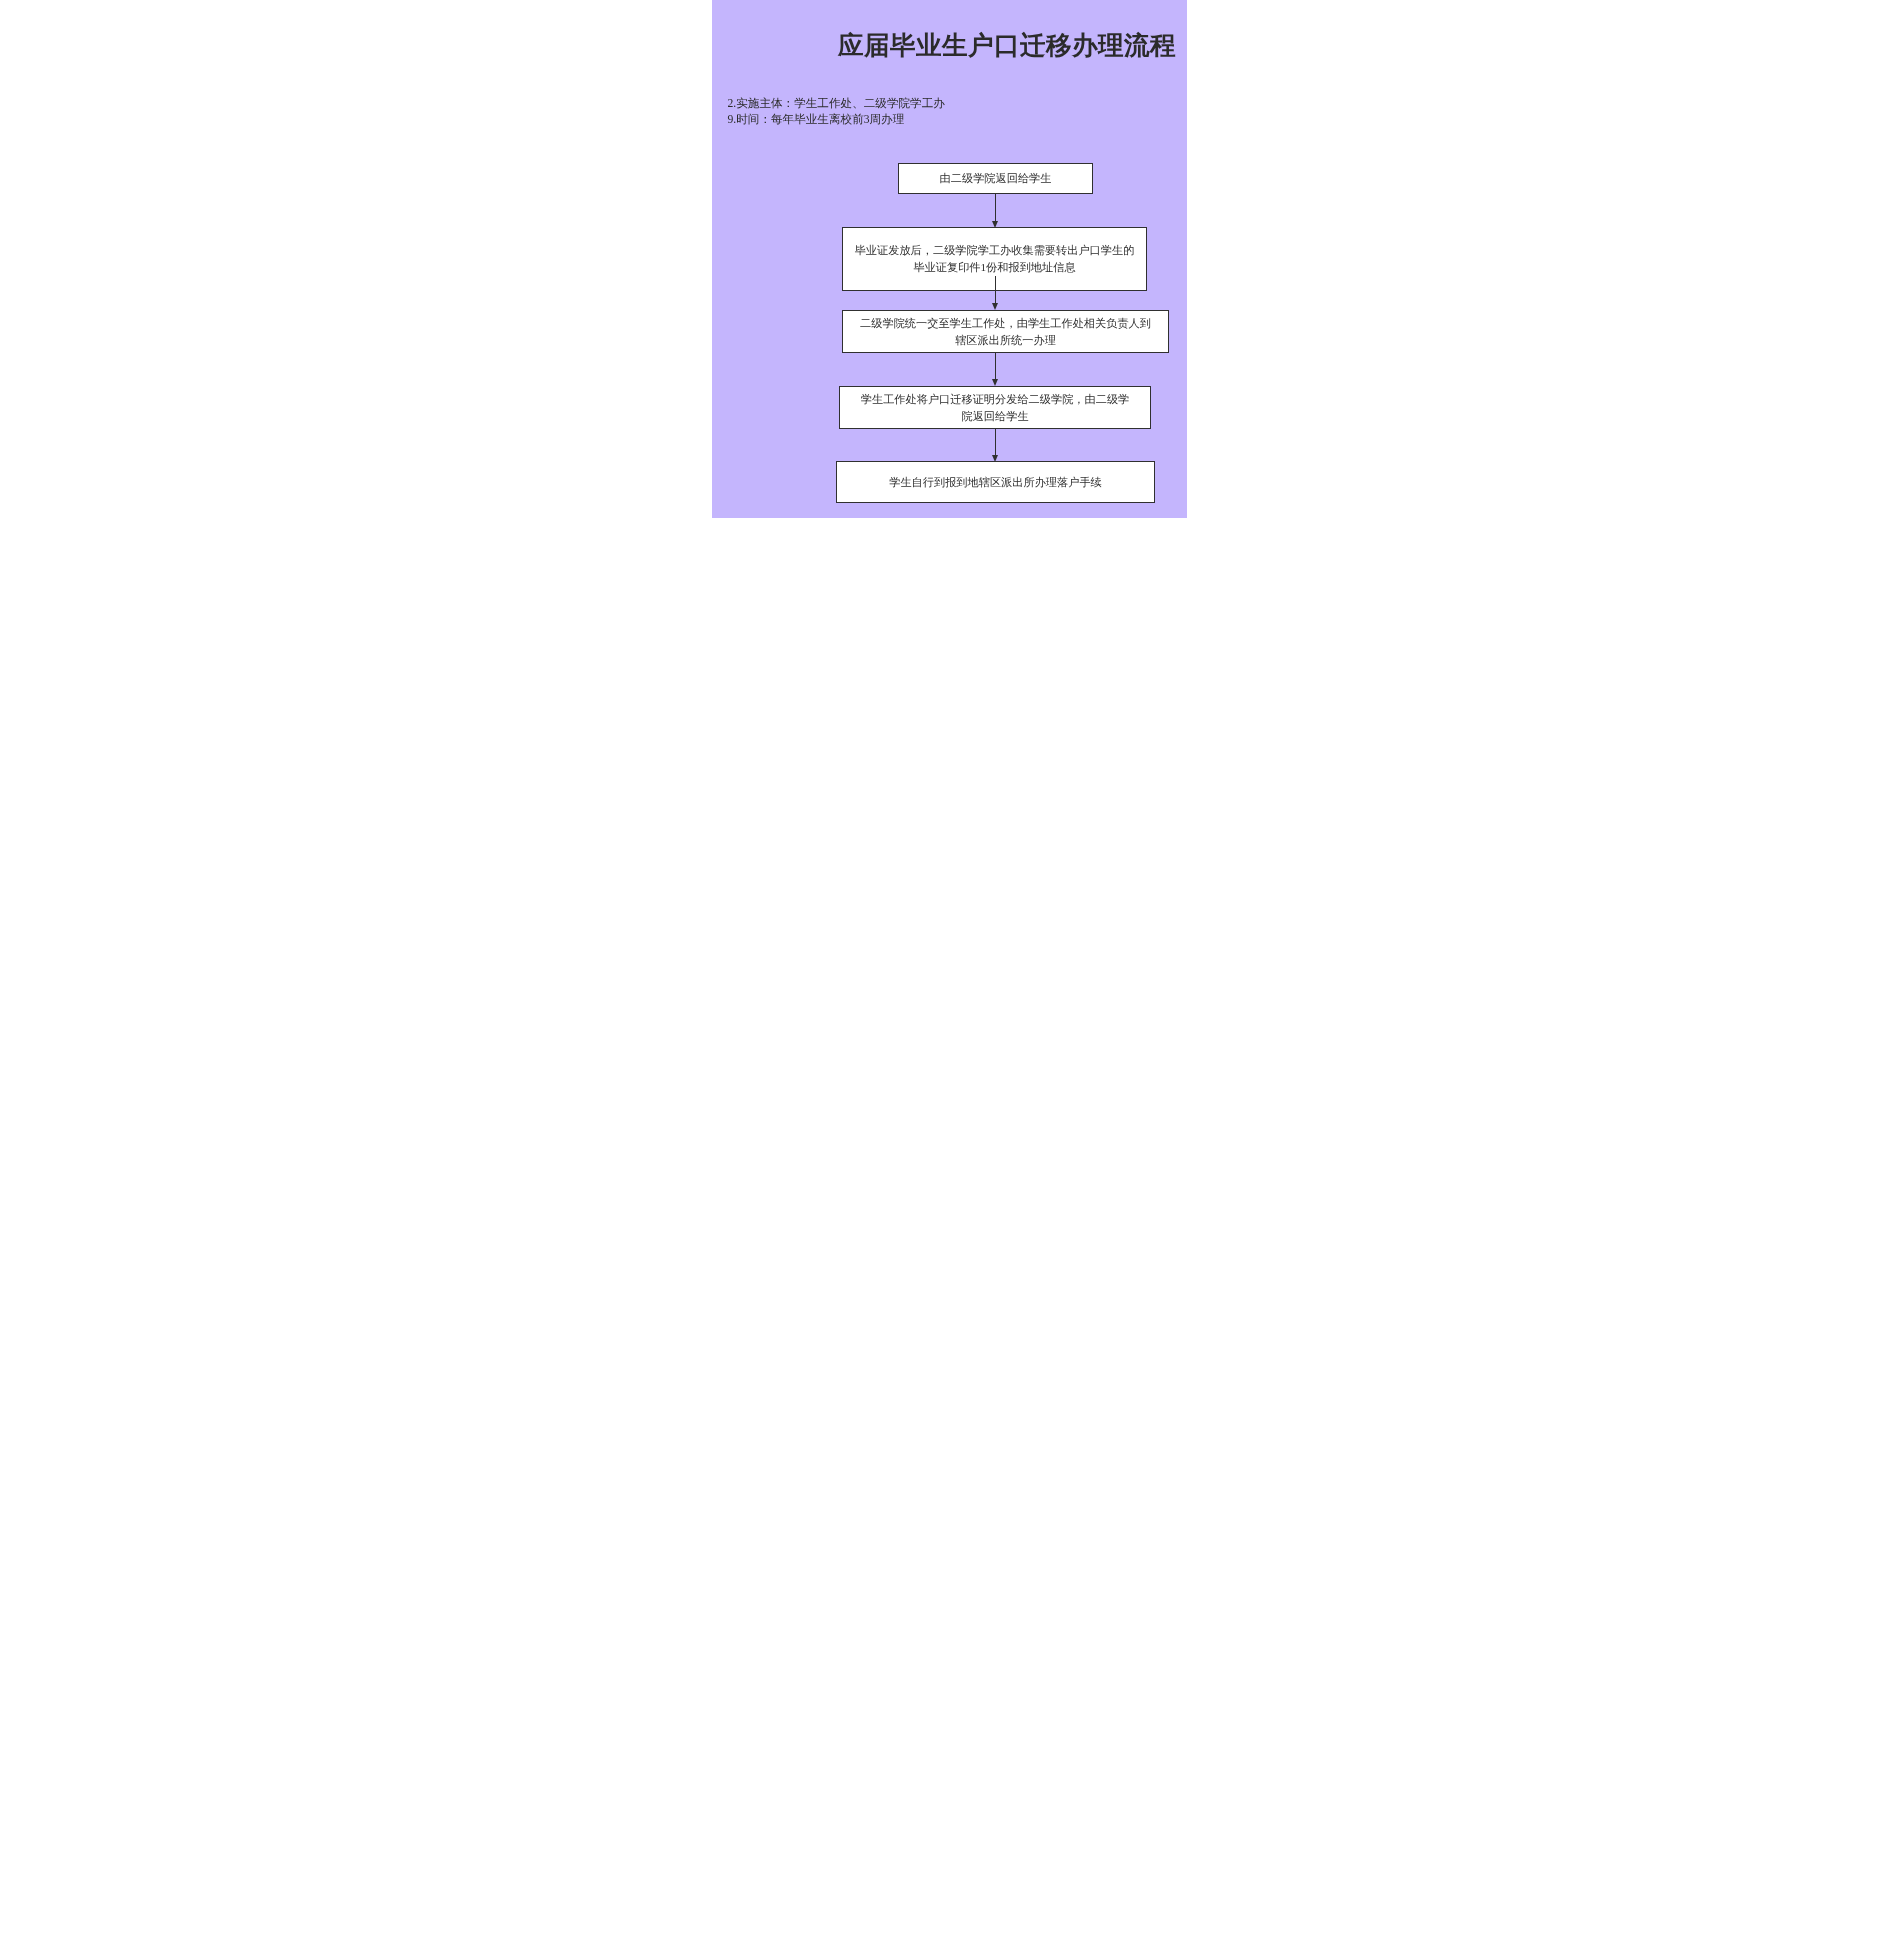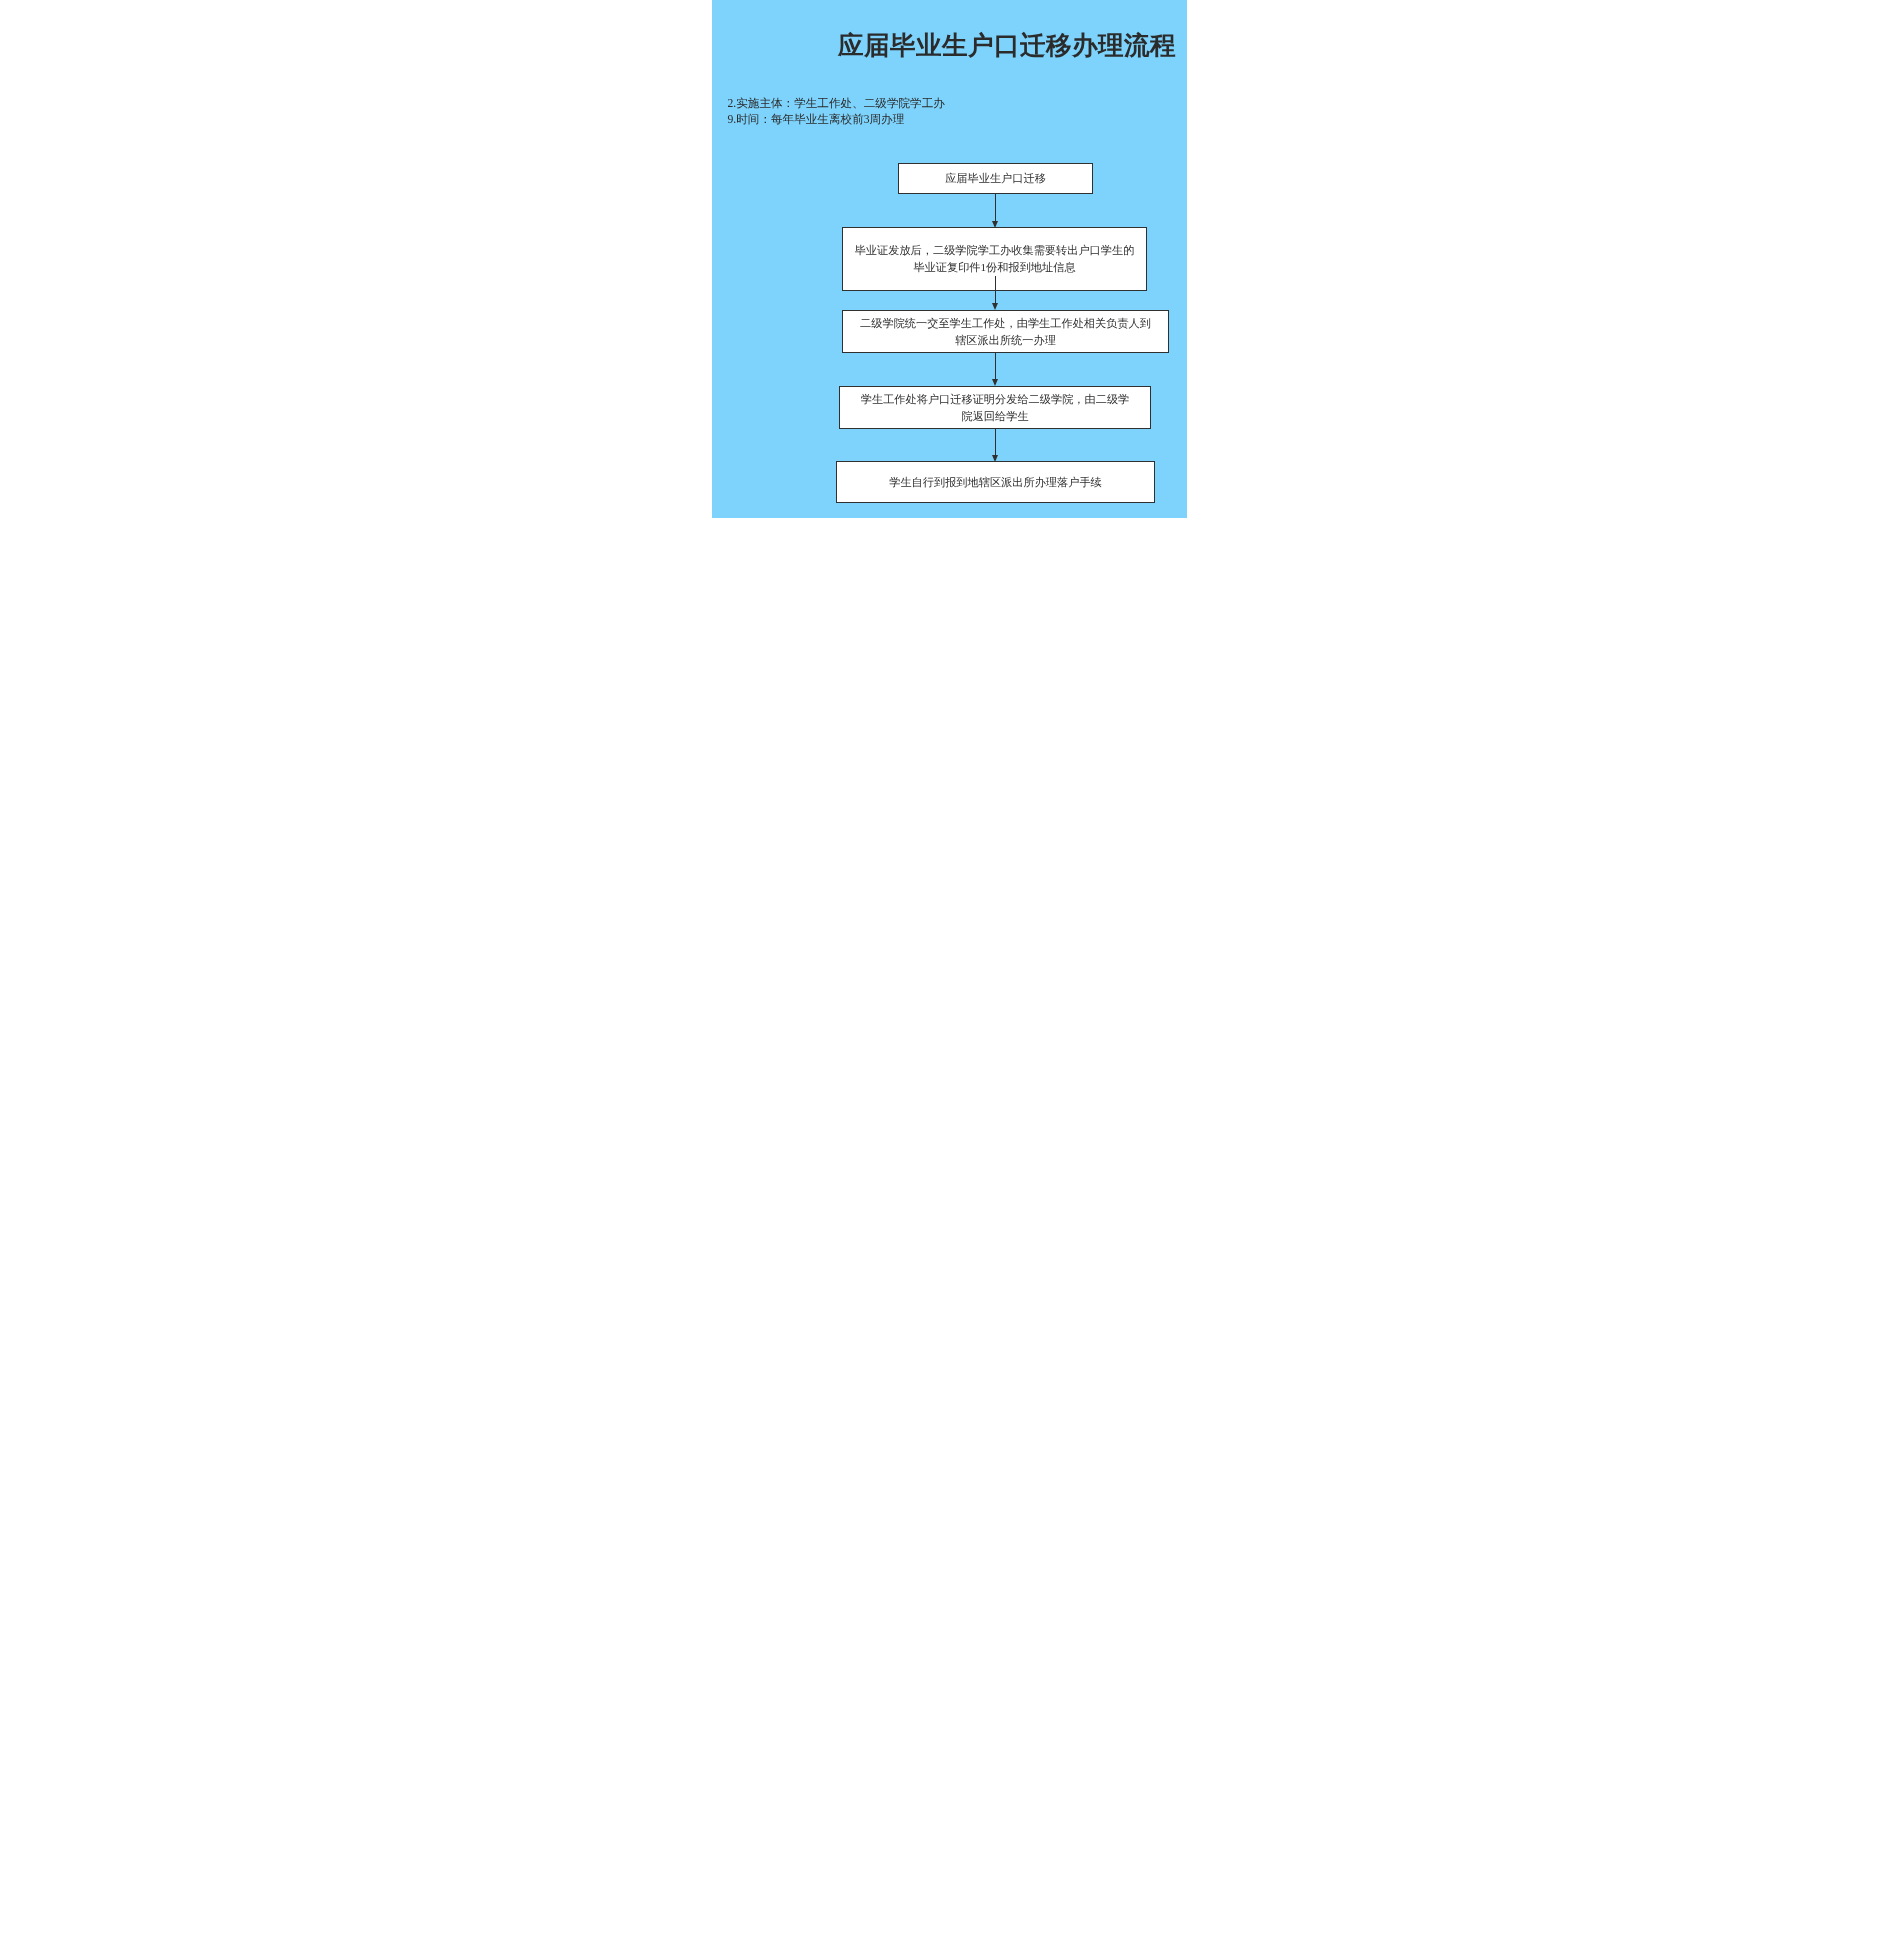--- a/index.html
+++ b/index.html
@@ -5,21 +5,21 @@
   html, body {
     margin: 0;
     padding: 0;
     background: #ffffff;
   }
   .page {
     position: relative;
     width: 475px;
     height: 518px;
     margin: 0 auto;
-    background: #7dd3fc;
+    background: #c4b5fd;
     font-family: "Liberation Serif", "DejaVu Serif", serif;
     color: #2e2e2e;
     overflow: hidden;
   }
   .doc-title {
     position: absolute;
     left: 126px;
     top: 28px;
     width: 314px;
     text-align: center;
@@ -89,21 +89,21 @@
 <div class="page">
 
   <div class="doc-title">应届毕业生户口迁移办理流程</div>
 
   <div class="notes">
     <div class="note-line">2.实施主体：学生工作处、二级学院学工办</div>
     <div class="note-line">9.时间：每年毕业生离校前3周办理</div>
   </div>
 
   <div class="flow-node node-1">
-    <span>应届毕业生户口迁移</span>
+    <span>由二级学院返回给学生</span>
   </div>
 
   <div class="arrow arrow-1">
     <div class="shaft"></div>
     <div class="head"></div>
   </div>
 
   <div class="flow-node node-2">
     <span>毕业证发放后，二级学院学工办收集需要转出户口学生的毕业证复印件1份和报到地址信息</span>
   </div>

